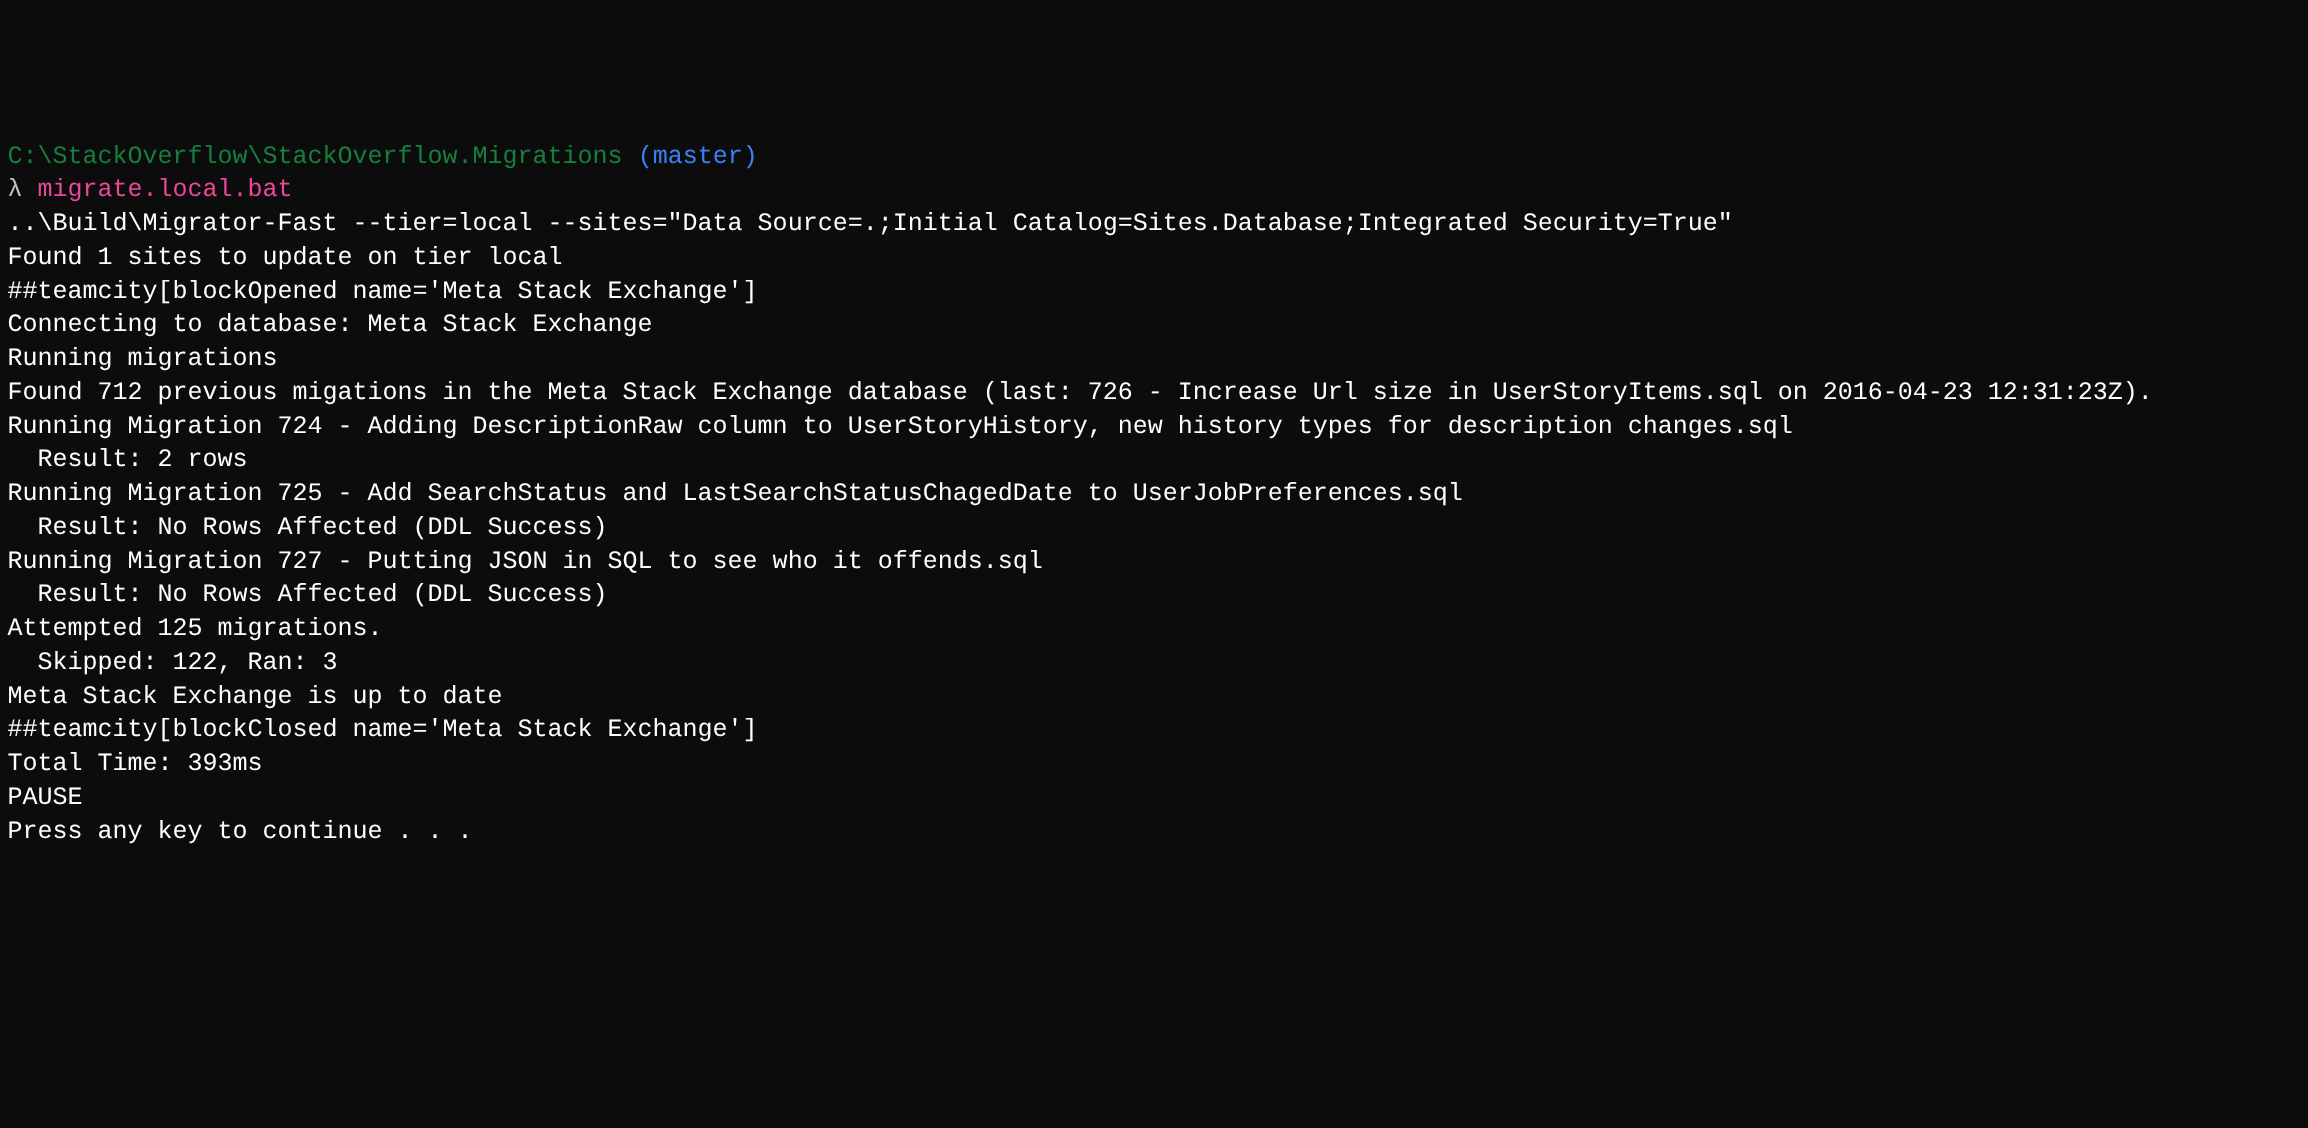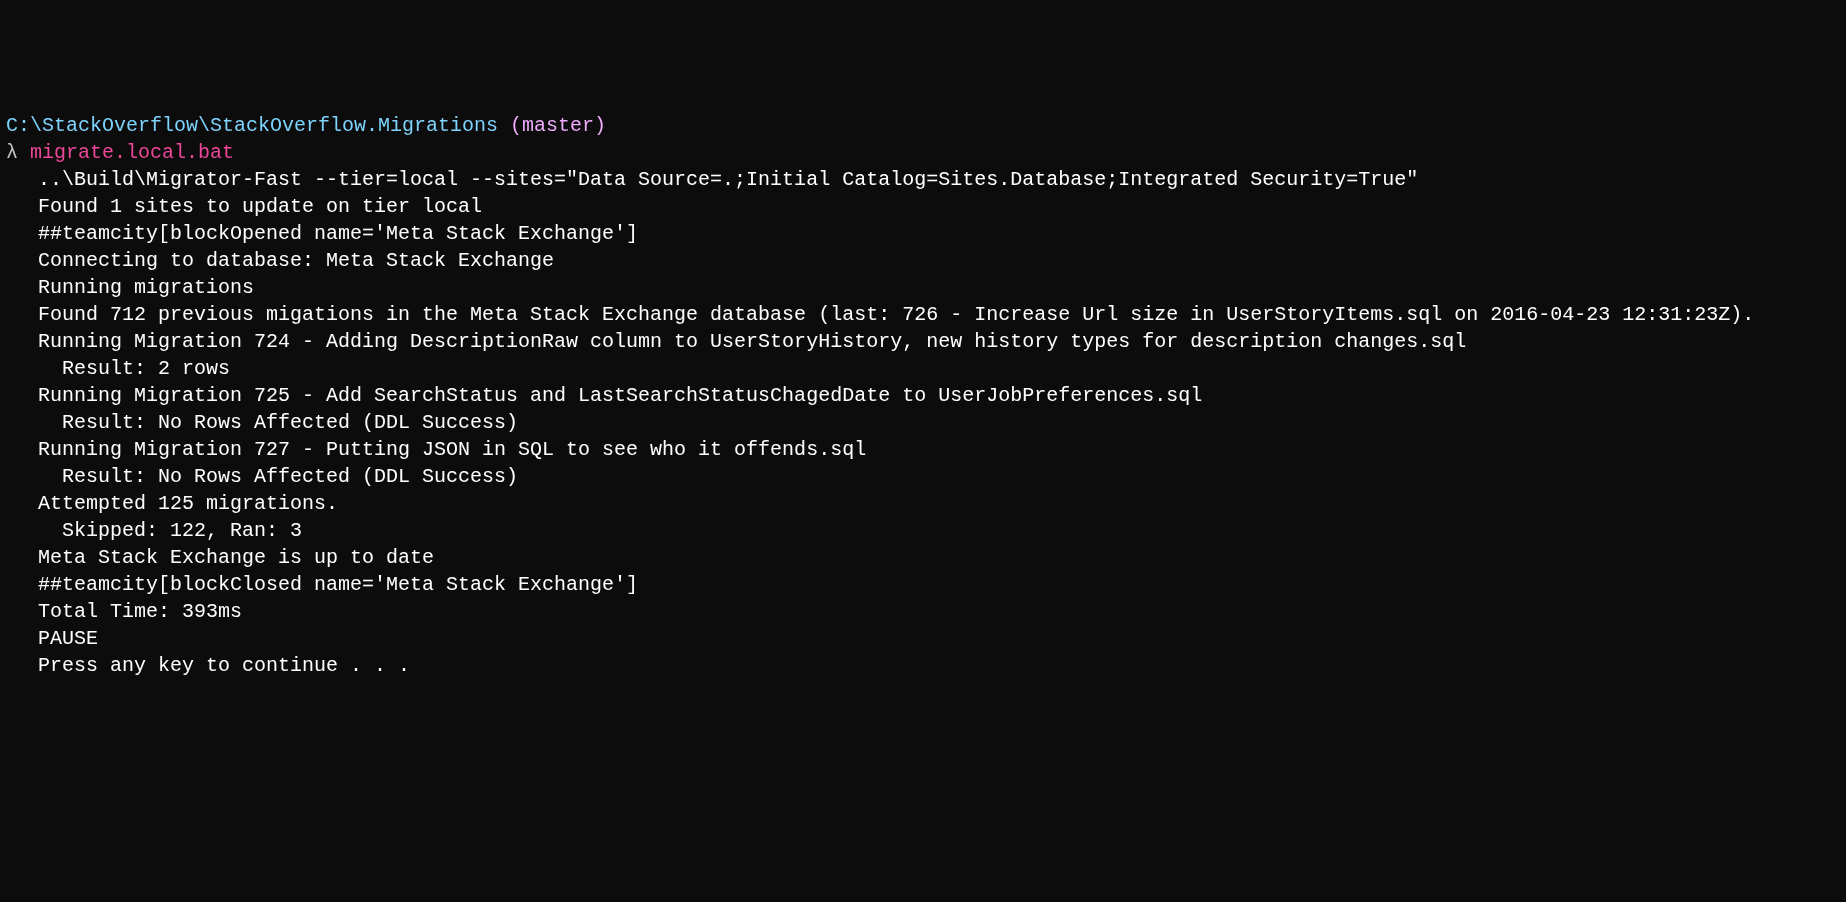--- a/index.html
+++ b/index.html
@@ -14,35 +14,34 @@
       font-size: 20px;
       line-height: 27px;
       padding: 4px 6px;
       width: 1846px;
       height: 902px;
       overflow: hidden;
       white-space: pre-wrap;
       word-break: break-all;
     }
     .prompt-path {
-      color: #7dd3fc;
+      color: #15803d;
       text-align: right;
     }
     .prompt-branch {
-      color: #f0abfc;
+      color: #3b82f6;
     }
     .prompt-symbol {
       color: #C0C0C0;
     }
     .command {
       color: #ec4899;
     }
     .output {
       color: #ffffff;
-      margin-left: 32px;
     }
     .line {
       display: block;
     }
   </style>
 </head>
 <body>
 
 
 

